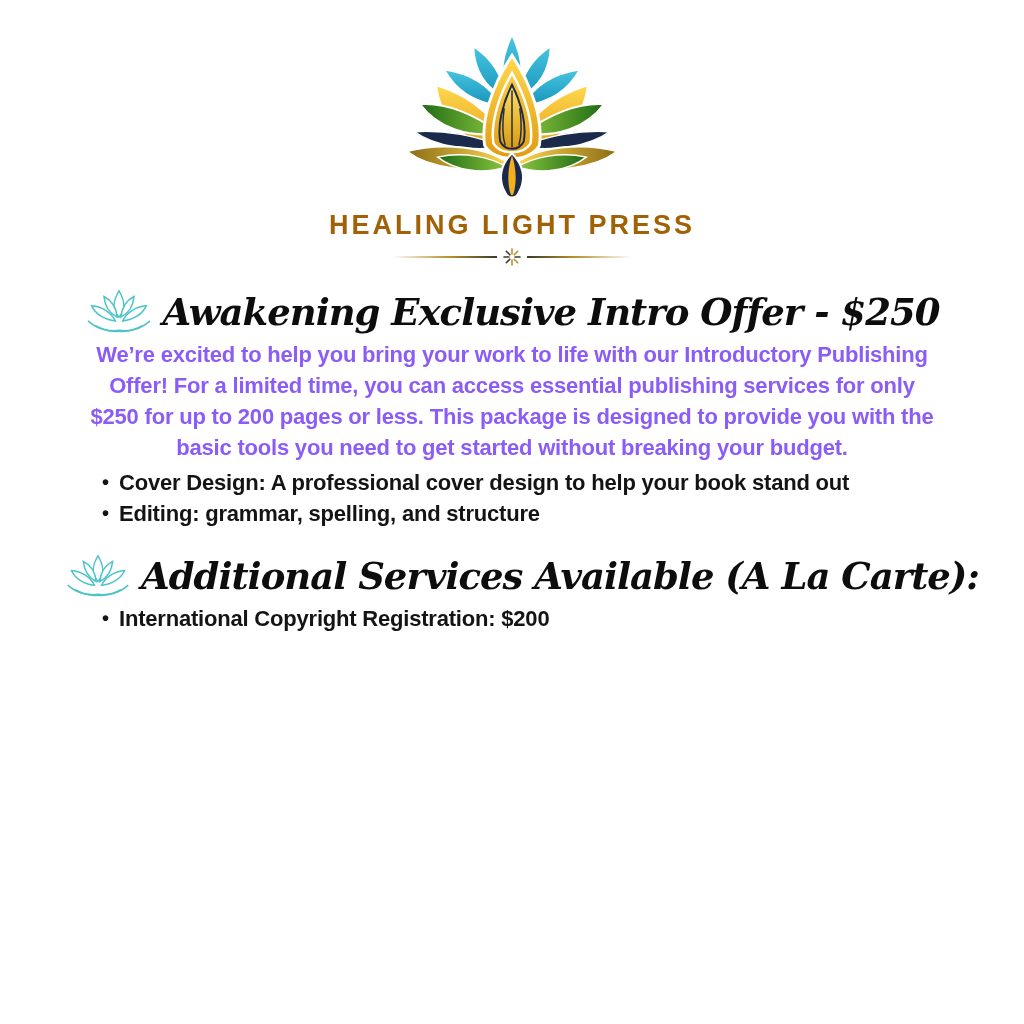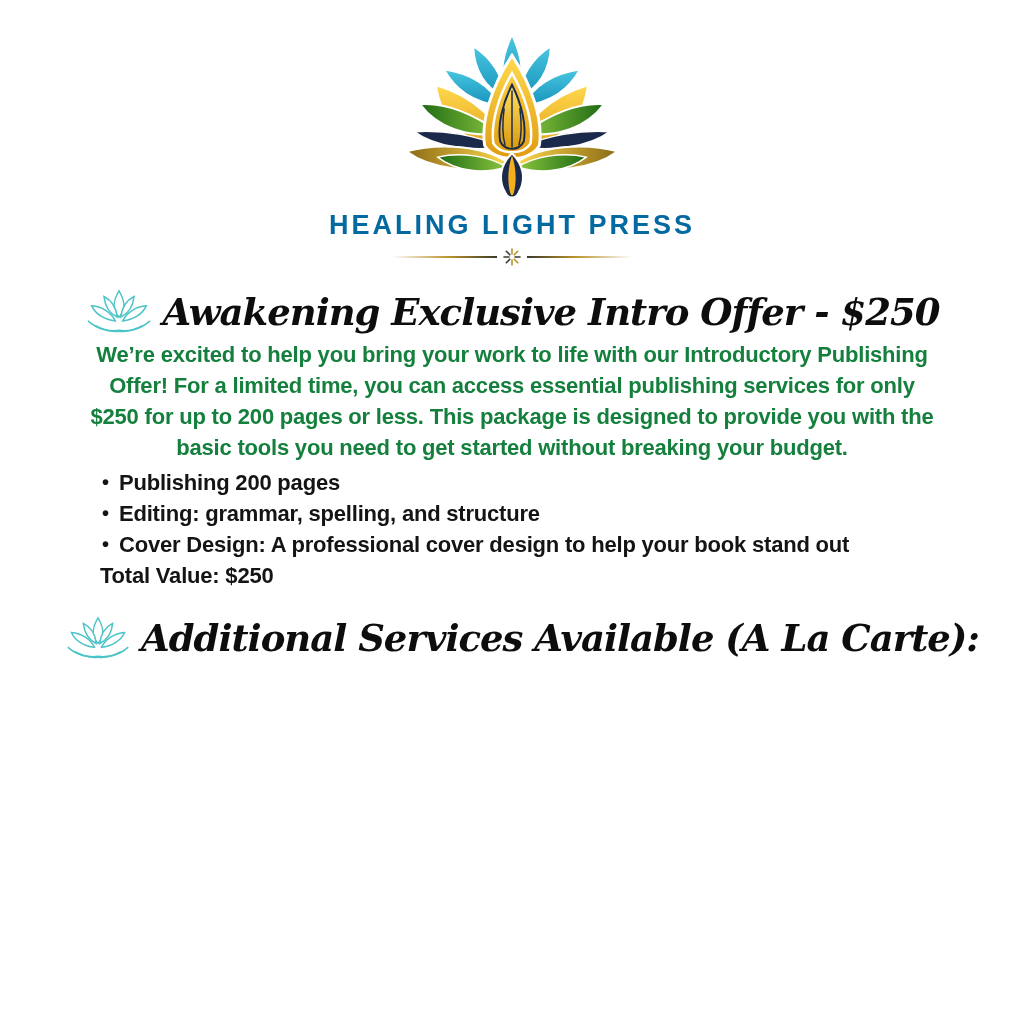--- a/index.html
+++ b/index.html
@@ -7,21 +7,21 @@
   .page {
     width:1024px; height:1024px; background:#ffffff; position:relative;
     overflow:hidden; margin:0 auto;
     font-family:"Liberation Sans", sans-serif; color:#141414;
     padding-top:30px;
   }
   .logo-block { text-align:center; }
   .logo-lotus { display:block; margin:0 auto; }
   .wordmark {
     margin-top:4px; font-size:27px; font-weight:700; letter-spacing:3px;
-    color:#0369a1; font-family:"Liberation Sans", sans-serif;
+    color:#a16207; font-family:"Liberation Sans", sans-serif;
   }
   .divider {
     width:240px; margin:7px auto 0; display:flex; align-items:center; gap:6px;
     height:18px;
   }
   .divider .line { flex:1; height:2px; }
   .divider .line.left  { background:linear-gradient(to right, rgba(184,145,42,0), #b8912a 55%, #3a3a2a); }
   .divider .line.right { background:linear-gradient(to left,  rgba(184,145,42,0), #b8912a 55%, #3a3a2a); }
 
   .heading-row {
@@ -32,21 +32,21 @@
   .heading-row.h3 { margin-top:24px;margin-left:20px; }
   .script-heading {
     font-family:"DejaVu Serif", serif; font-style:italic; font-weight:700;
     font-size:37px; letter-spacing:-1px; color:#0d0d0d; white-space:nowrap;
   }
   .lotus-small { flex:0 0 auto; }
 
   .intro-paragraph {
     width:852px; margin:4px auto 0; text-align:center;
     font-size:22px; line-height:31px; font-weight:700; letter-spacing:-0.2px;
-    color:#15803d;
+    color:#8b5cf6;
   }
   .bullet-list {
     list-style:none; margin:4px 0 0 102px; width:832px;
     font-size:22px; line-height:31px; font-weight:700; letter-spacing:-0.2px;
   }
   .bullet-list li { position:relative; padding-left:17px; }
   .bullet-list li::before {
     content:"\2022"; position:absolute; left:0; top:0;
     font-size:20px; color:#141414;
   }
@@ -170,25 +170,23 @@
         <path d="M61 40 C52 45 43 46 36 45"></path>
       </g>
     </svg>
     <div class="script-heading">Awakening Exclusive Intro Offer - $250</div>
   </div>
 
   <p class="intro-paragraph">We’re excited to help you bring your work to life with our Introductory Publishing Offer! For a limited time, you can access essential publishing services for only $250 for up to 200 pages or less. This package is designed to provide you with the basic tools you need to get started without breaking your budget.</p>
 
 
   <ul class="bullet-list">
-    <li>Publishing 200 pages</li>
+    <li>Cover Design: A professional cover design to help your book stand out</li>
     <li>Editing: grammar, spelling, and structure</li>
-    <li>Cover Design: A professional cover design to help your book stand out</li>
   </ul>
-  <div class="total-line">Total Value: $250</div>
 
   <div class="heading-row h3">
     <svg class="lotus-small" width="66" height="46" viewBox="0 0 72 50">
       <g fill="#ffffff" stroke="#4cc4c7" stroke-width="1.6">
         <path d="M36 3 C30 13 28 22 36 31 C44 22 42 13 36 3 Z"></path>
         <path d="M20 9 C21 19 26 27 34 31 C33 20 28 13 20 9 Z"></path>
         <path d="M52 9 C51 19 46 27 38 31 C39 20 44 13 52 9 Z"></path>
         <path d="M7 19 C11 28 21 34 32 35 C28 26 18 20 7 19 Z"></path>
         <path d="M65 19 C61 28 51 34 40 35 C44 26 54 20 65 19 Z"></path>
       </g>
@@ -196,15 +194,16 @@
         <path d="M3 35 C13 44 26 47 36 46"></path>
         <path d="M69 35 C59 44 46 47 36 46"></path>
         <path d="M11 40 C20 45 29 46 36 45"></path>
         <path d="M61 40 C52 45 43 46 36 45"></path>
       </g>
     </svg>
     <div class="script-heading">Additional Services Available (A La Carte):</div>
   </div>
 
   <ul class="bullet-list">
+    <li>International Copyright Registration: $200</li>
   </ul>
 
 </div>
 
 </body></html>

